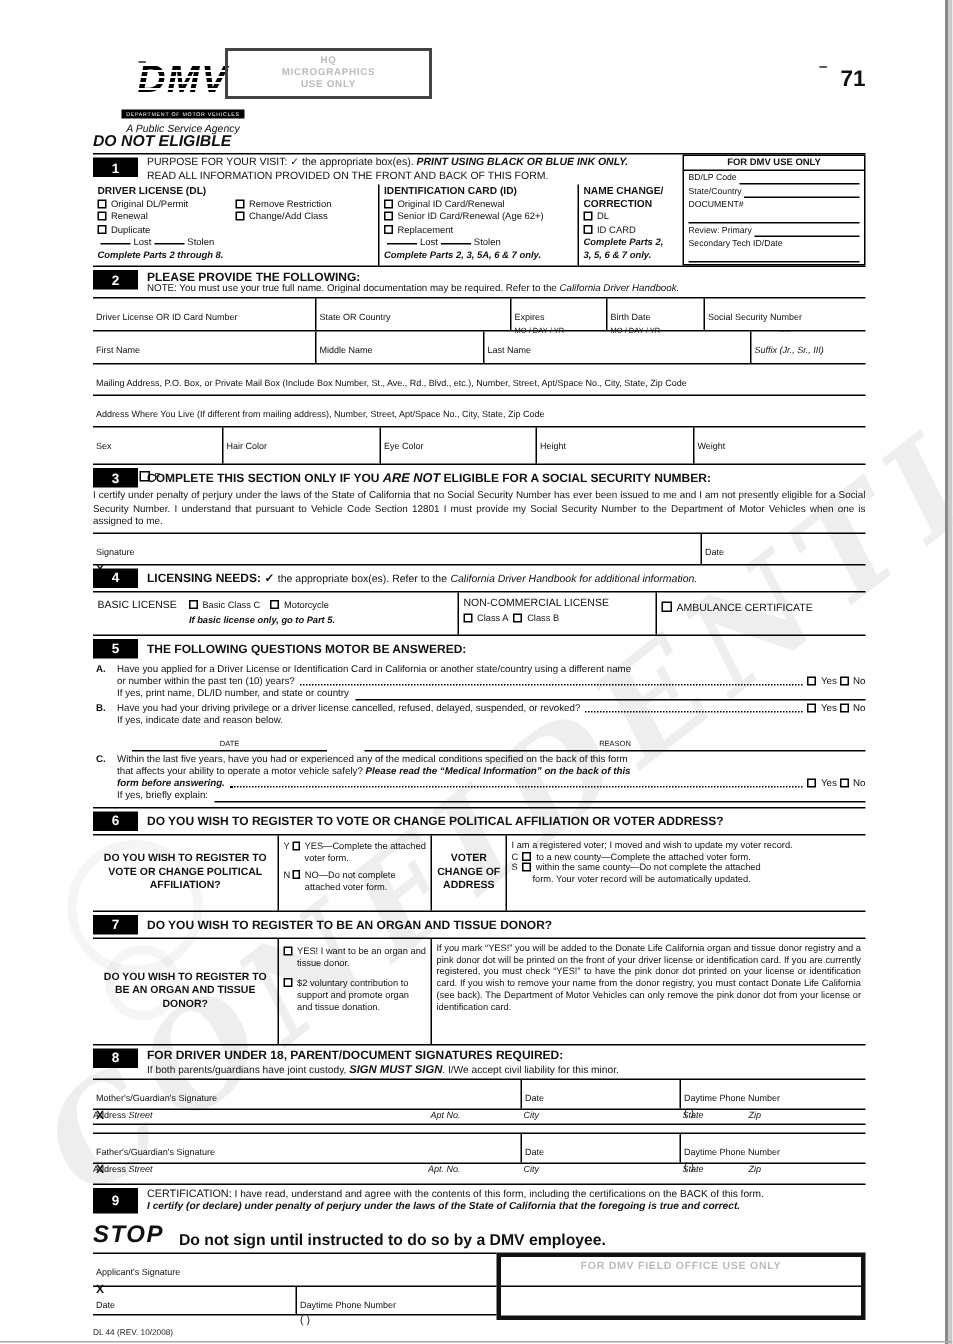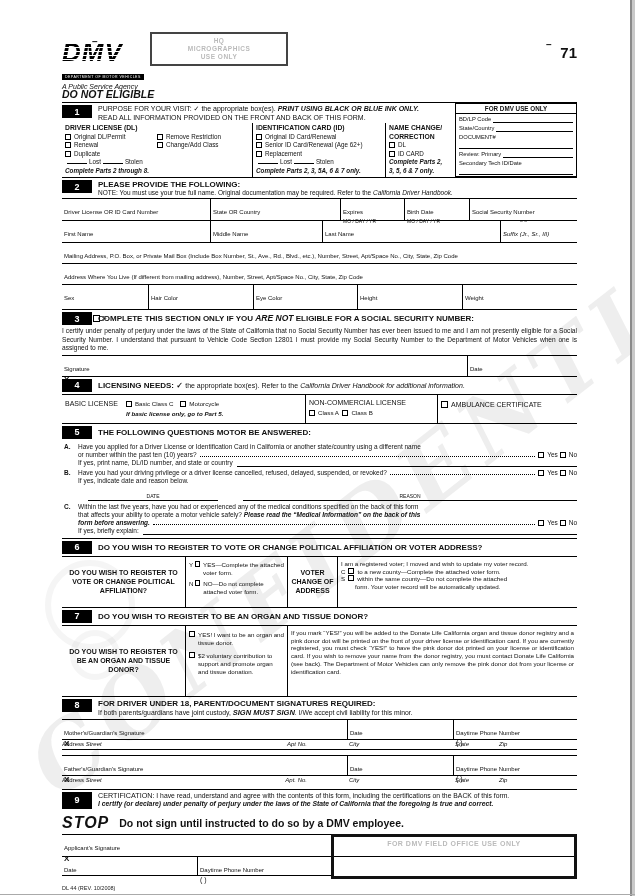--- a/index.html
+++ b/index.html
@@ -11,21 +11,21 @@
   .content { position:relative; padding:26px 58px 0 62px; }
   .regmark { position:absolute; font-weight:bold; font-size:10px; color:#222; }
   .watermark { position:absolute; left:-40px; top:490px; width:760px; text-align:center;
     font-family:"DejaVu Serif", serif; font-weight:bold; font-style:italic; font-size:88px;
     letter-spacing:10px; color:rgba(150,150,150,0.16); transform:rotate(-38deg);
     transform-origin:center; pointer-events:none; white-space:nowrap; }
   .wm-circle { position:absolute; border:6px solid rgba(170,170,170,0.12); border-radius:50%; pointer-events:none; }
 
   
   .hdr { position:relative; height:62px; }
-  .dmv-logo { position:absolute; left:0; top:14px; width:120px; }
+  .dmv-logo { position:absolute; left:0; top:14px; width:120px;text-align:center; }
   .dmv-word { font-style:italic; font-weight:900; font-size:26px; line-height:24px;
     letter-spacing:1px; background:repeating-linear-gradient(180deg,#000 0 3px,#fff 3px 4px);
     -webkit-background-clip:text; background-clip:text; color:transparent; }
   .dmv-bar { display:inline-block; background:#000; color:#fff; font-size:3.5px; letter-spacing:.5px; padding:1px 3px; }
   .tagline { font-style:italic; font-size:7px; margin-top:1px; color:#111; }
   .hq-box { position:absolute; left:88px; top:6px; width:138px; height:34px; border:2px solid #444;
     display:flex; flex-direction:column; align-items:center; justify-content:center;
     color:#bbb; font-size:6.5px; font-weight:bold; letter-spacing:.5px; text-align:center; line-height:8px; }
   .pagenum { position:absolute; right:0; top:18px; font-weight:bold; font-size:15px; }
 
@@ -80,21 +80,21 @@
     text-align:center; font-weight:bold; font-size:7px; line-height:9px; }
 
   .q { display:flex; font-size:6.5px; line-height:8px; margin-top:2px; }
   .qletter { width:16px; min-width:16px; font-weight:bold; padding-left:2px;}
   .qbody { flex:1; }
   .qline { display:flex; align-items:flex-end; }
 
   .s8row { display:flex; border-bottom:1px solid #000; }
   .addr-row { display:flex; font-size:6px; border-bottom:1px solid #000; padding:1px 0 2px 0; }
 
-  .stop-row { display:flex; align-items:center; margin-top:3px; }
+  .stop-row { display:flex; align-items:flex-end; margin-top:3px; }
   .stop-word { font-weight:bold; font-style:italic; font-size:16px; letter-spacing:1px; margin-right:10px; }
   .stop-text { font-weight:bold; font-size:10.5px; }
 
   .bottom { display:flex; margin-top:2px; }
   .b-left { width:270px; border-top:1px solid #000; }
   .fieldoffice { width:247px; border:3px solid #111; margin-left:0; }
   .fieldoffice .fo-top { height:20px; border-bottom:1px solid #000; color:#bbb; font-weight:bold;
     font-size:7px; text-align:center; padding-top:3px; letter-spacing:.5px; }
   .fieldoffice .fo-bot { height:19px; }
   .xmark { font-weight:bold; font-size:8px; }

